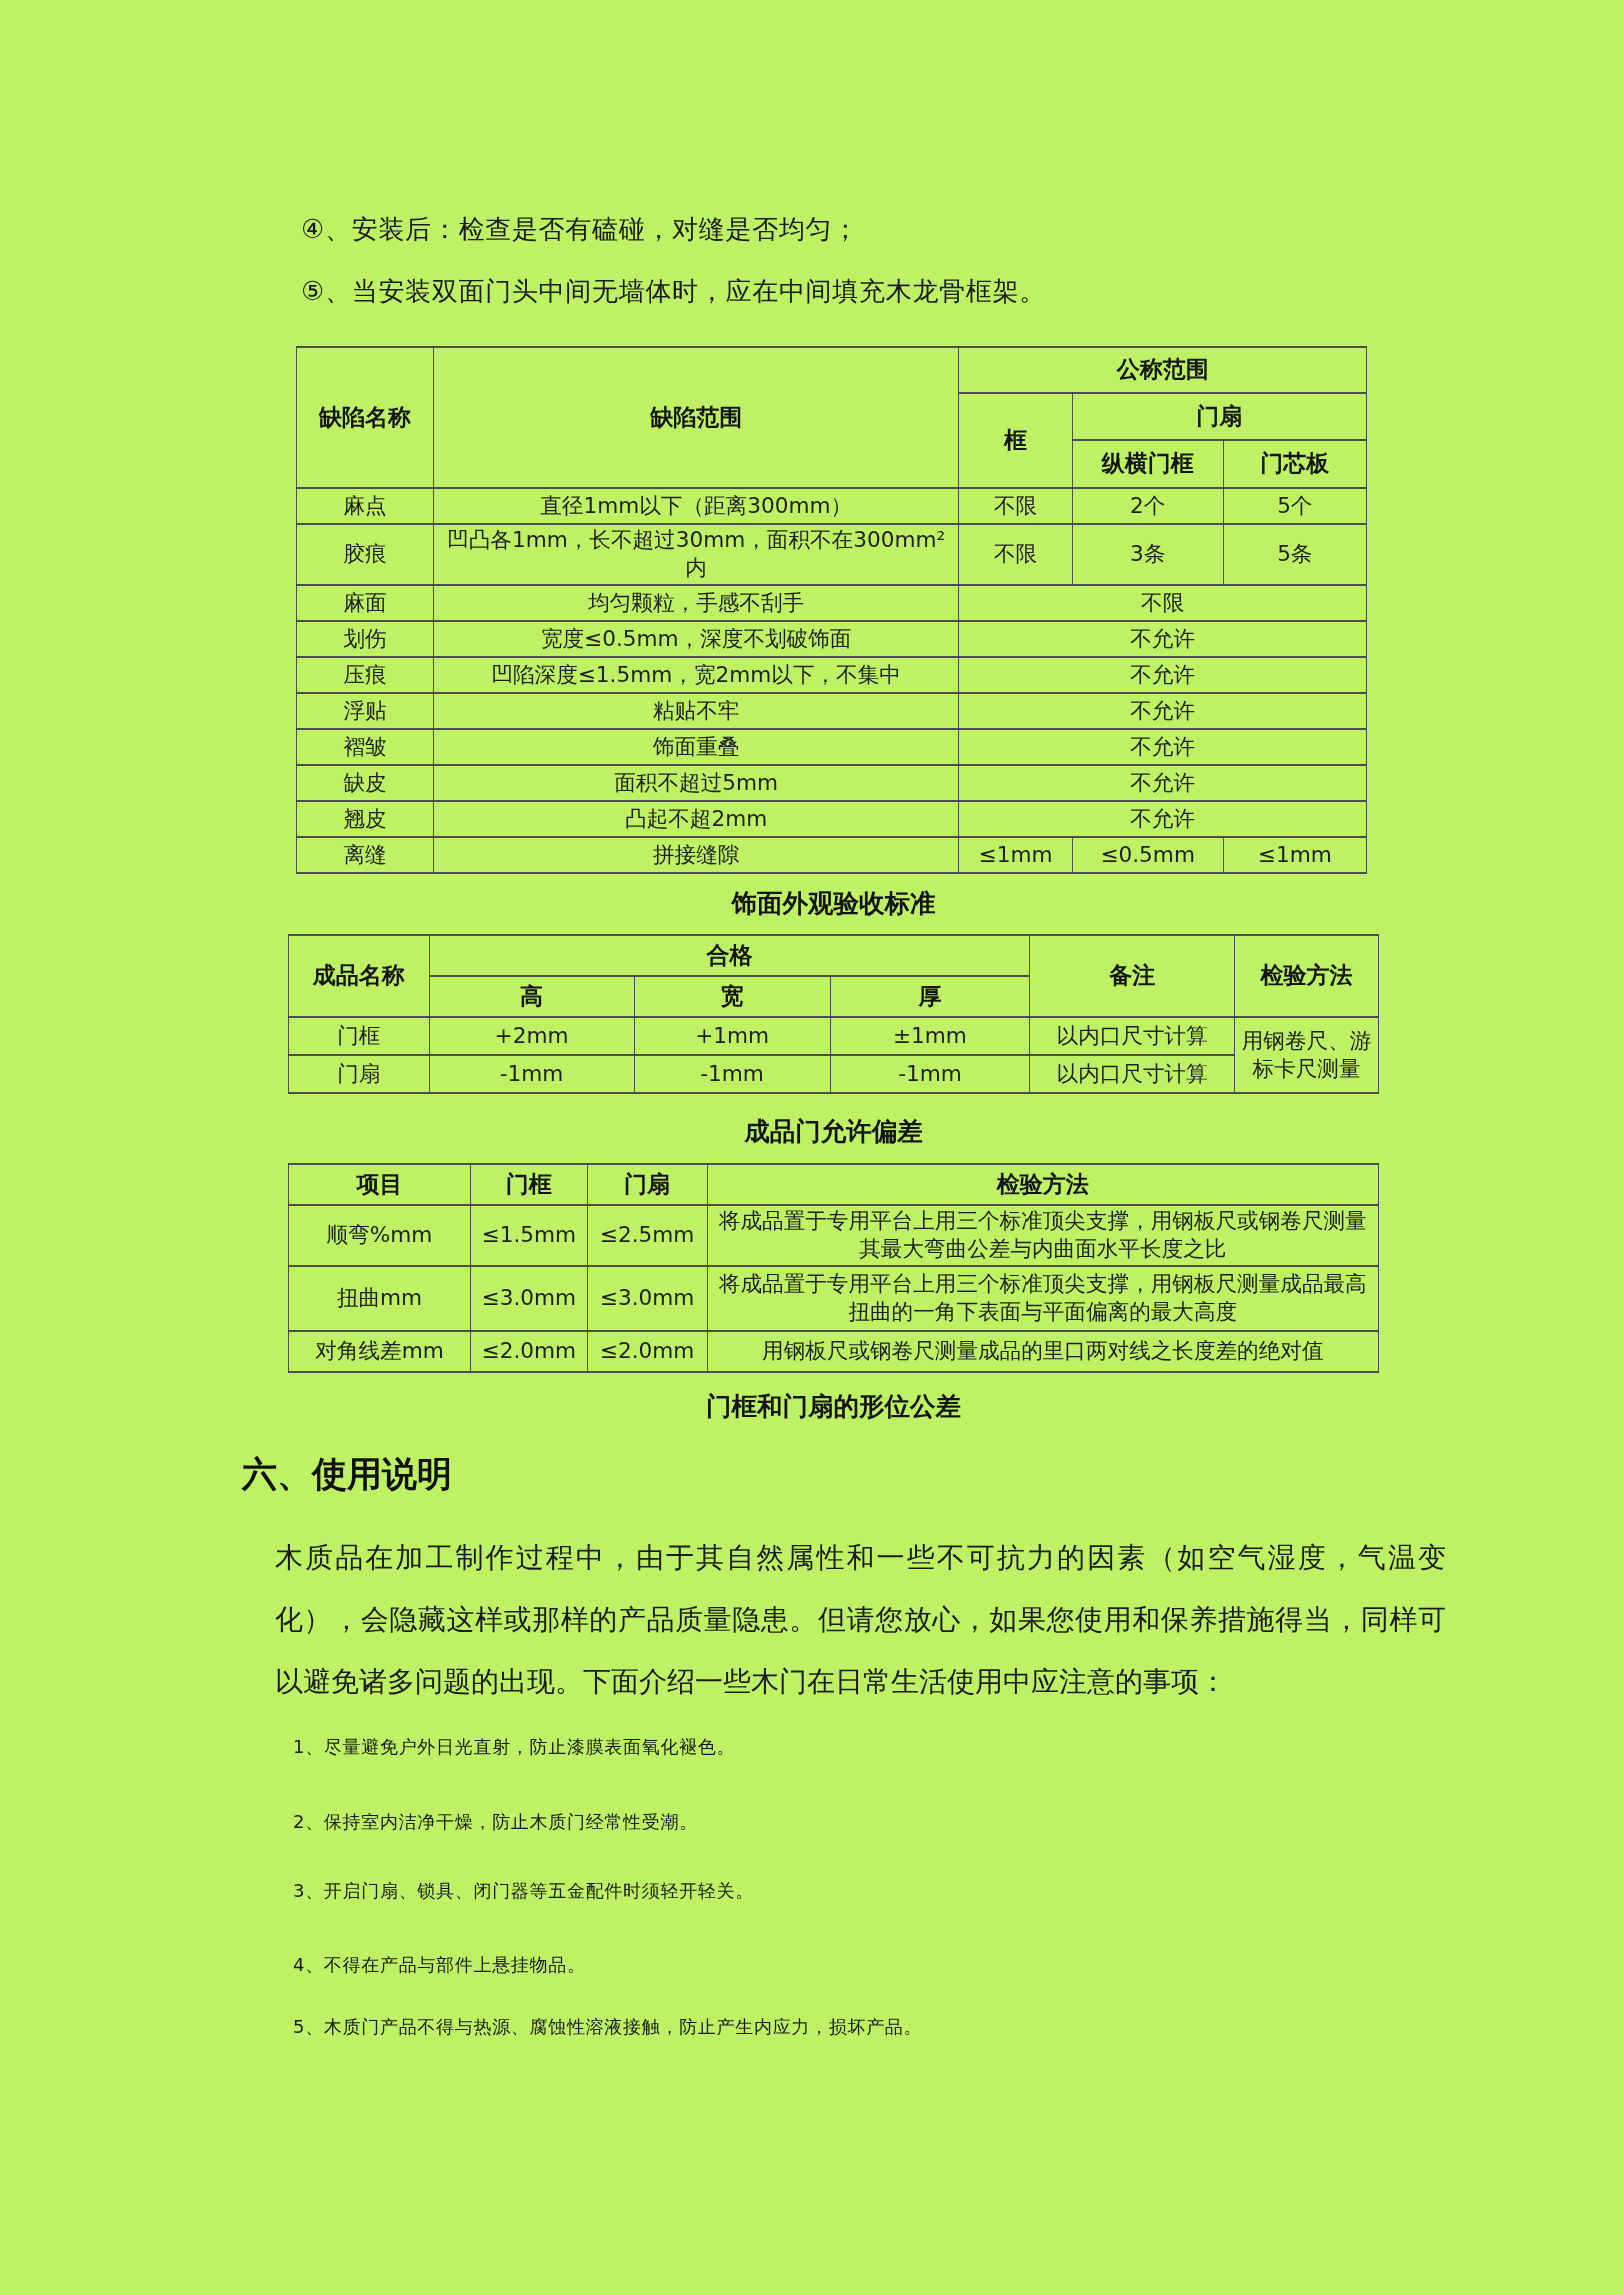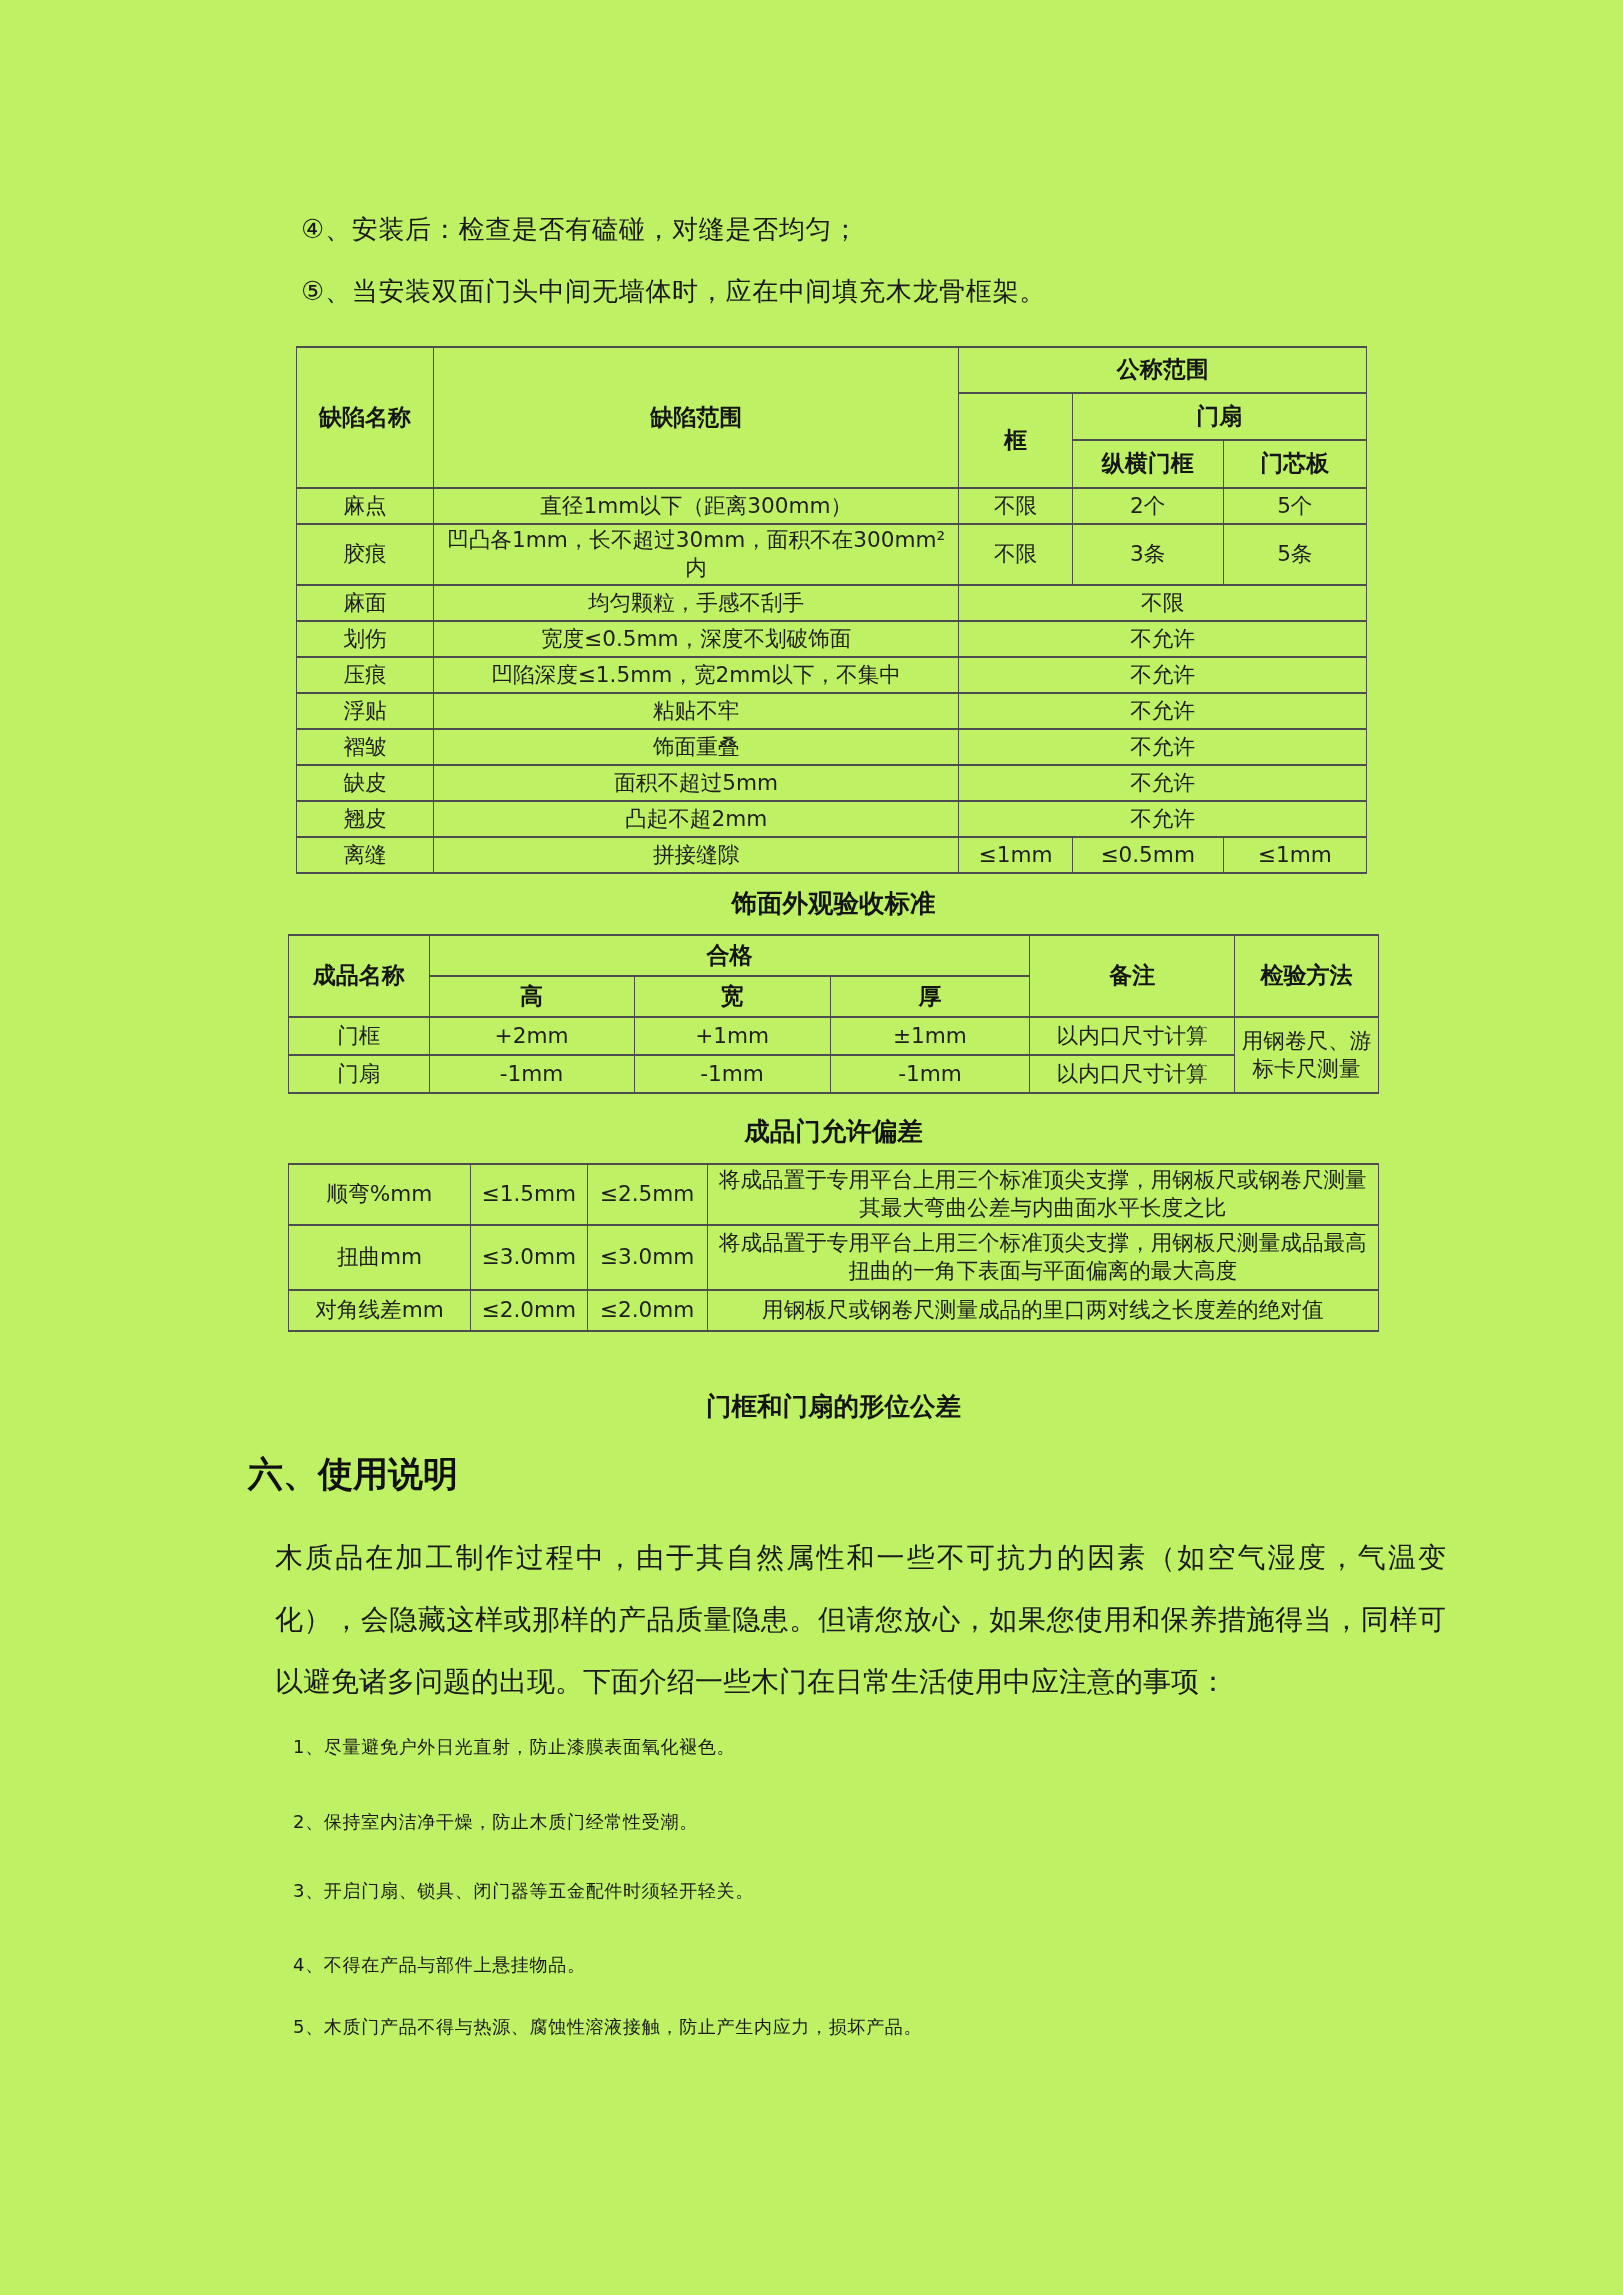--- a/index.html
+++ b/index.html
@@ -49,21 +49,21 @@
     position:absolute; left:288px; width:1091px;
     text-align:center; font-weight:bold; font-size:25.5px; color:#141414;
     white-space:nowrap;
   }
   #caption-1 { top:886px; }
   #caption-2 { top:1114px; }
   #caption-3 { top:1389px; }
 
   
   .section-heading {
-    position:absolute; left:248px; top:1451px;
+    position:absolute; left:242px; top:1451px;
     font-size:35px; font-weight:bold; color:#111111; white-space:nowrap;
   }
   .usage-paragraph {
     position:absolute; left:275px; top:1527px; width:1171px;
     font-size:28px; line-height:62px;
     text-align:justify; text-align-last:left;
     color:#1a1a1a;
   }
   .usage-item { position:absolute; left:293px; font-size:18px; letter-spacing:0.7px; white-space:nowrap; }
   #usage-1 { top:1735px; }
@@ -203,20 +203,26 @@
   <div class="caption" id="caption-2">成品门允许偏差</div>
 
   <table id="table3">
     <colgroup>
       <col style="width:16.7%">
         <col style="width:10.7%">
         <col style="width:11.0%">
         <col style="width:61.6%">
     </colgroup>
     <tbody>
+      <tr class="h1">
+        <td class="hd">项目</td>
+        <td class="hd">门框</td>
+        <td class="hd">门扇</td>
+        <td class="hd">检验方法</td>
+      </tr>
       <tr class="r1">
         <td>顺弯%mm</td>
         <td>≤1.5mm</td>
         <td>≤2.5mm</td>
         <td>将成品置于专用平台上用三个标准顶尖支撑，用钢板尺或钢卷尺测量其最大弯曲公差与内曲面水平长度之比</td>
       </tr>
       <tr class="r2">
         <td>扭曲mm</td>
         <td>≤3.0mm</td>
         <td>≤3.0mm</td>

